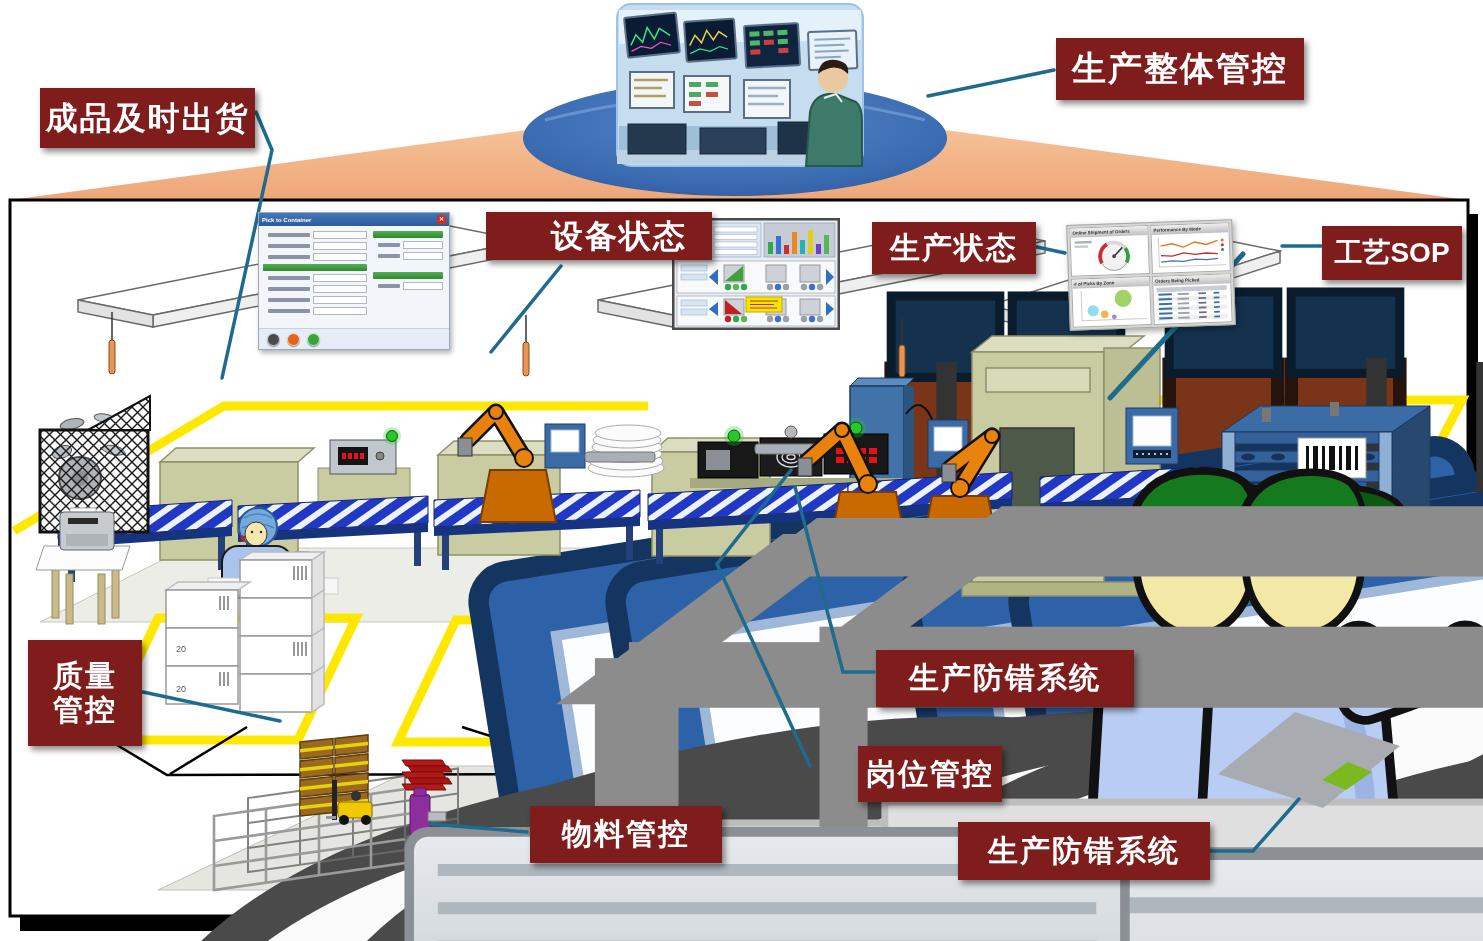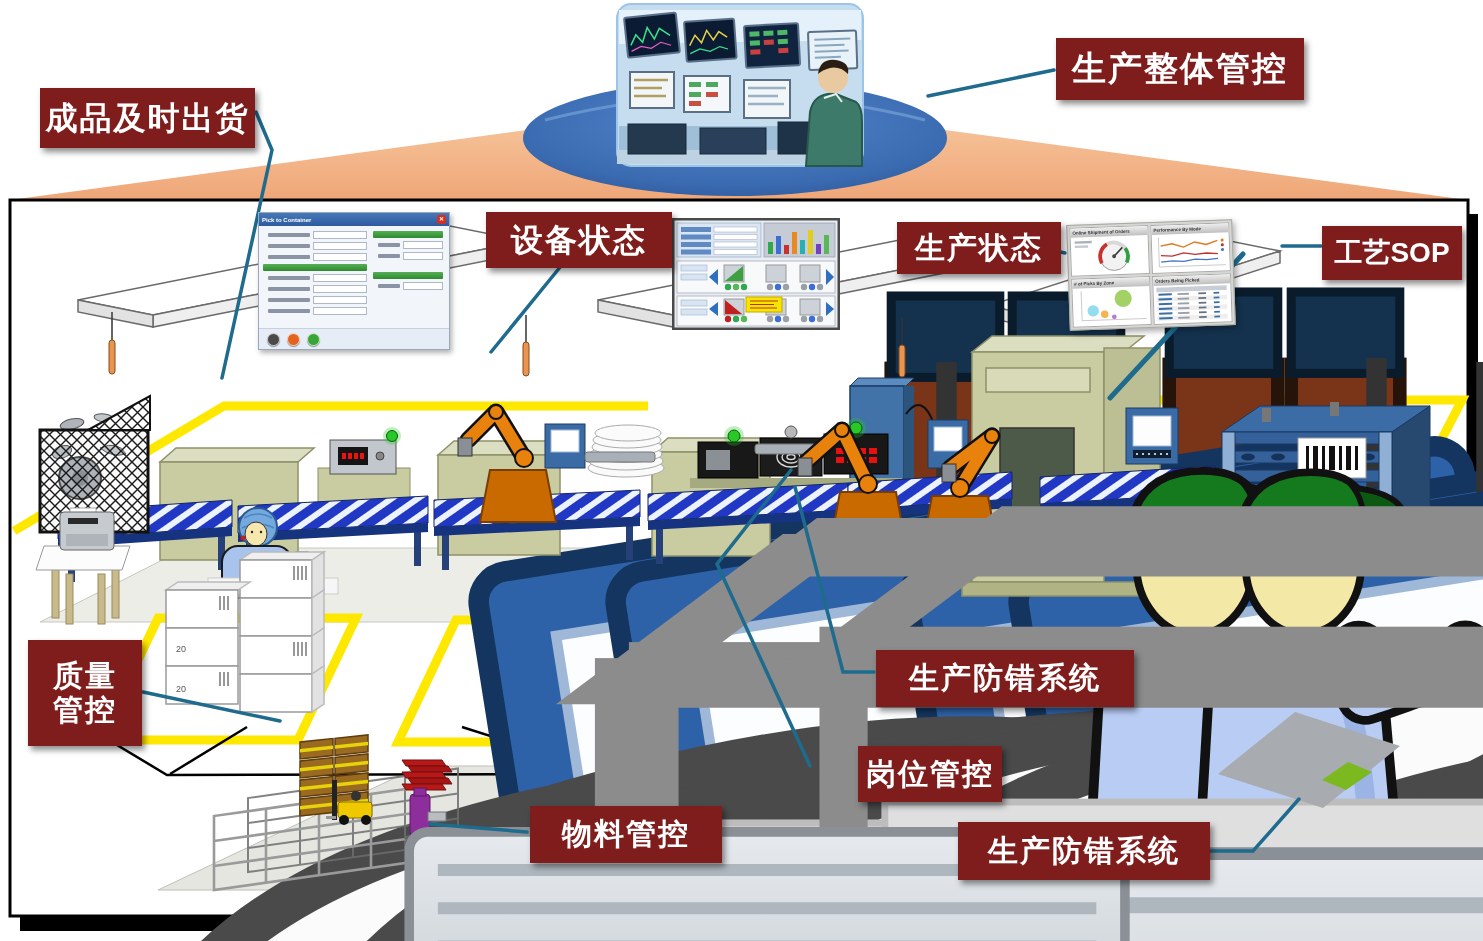--- a/index.html
+++ b/index.html
@@ -906,22 +906,22 @@
             <rect x="62" y="23.5" width="6" height="2"></rect>
             <rect x="62" y="28.5" width="6" height="2"></rect>
             <rect x="62" y="33.5" width="6" height="2"></rect>
           </g>
     </svg>
   </div>
 </div>
 
 <div class="co" style="left:40px;top:88px;width:215px;height:60px;font-size:32px;">成品及时出货</div>
 <div class="co" style="left:1056px;top:38px;width:248px;height:62px;font-size:34px;">生产整体管控</div>
-<div class="co" style="left:486px;top:212px;width:186px;height:56px;font-size:32px;">设备状态</div>
-<div class="co" style="left:872px;top:222px;width:164px;height:52px;font-size:30px;margin-left:25px;">生产状态</div>
+<div class="co" style="left:486px;top:212px;width:186px;height:48px;font-size:32px;padding-left:40px;">设备状态</div>
+<div class="co" style="left:872px;top:222px;width:164px;height:52px;font-size:30px;">生产状态</div>
 <div class="co" style="left:1322px;top:226px;width:140px;height:54px;font-size:28px;letter-spacing:0;">工艺SOP</div>
 <div class="co" style="left:28px;top:640px;width:114px;height:106px;font-size:30px;flex-direction:column;">
   <div>质量</div>
   <div>管控</div>
 </div>
 <div class="co" style="left:876px;top:650px;width:258px;height:57px;font-size:30px;">生产防错系统</div>
 <div class="co" style="left:814px;top:746px;width:144px;height:56px;font-size:30px;margin-left:44px;">岗位管控</div>
 <div class="co" style="left:530px;top:806px;width:192px;height:57px;font-size:30px;text-align:center;">物料管控</div>
 <div class="co" style="left:958px;top:822px;width:252px;height:58px;font-size:30px;">生产防错系统</div>
 

